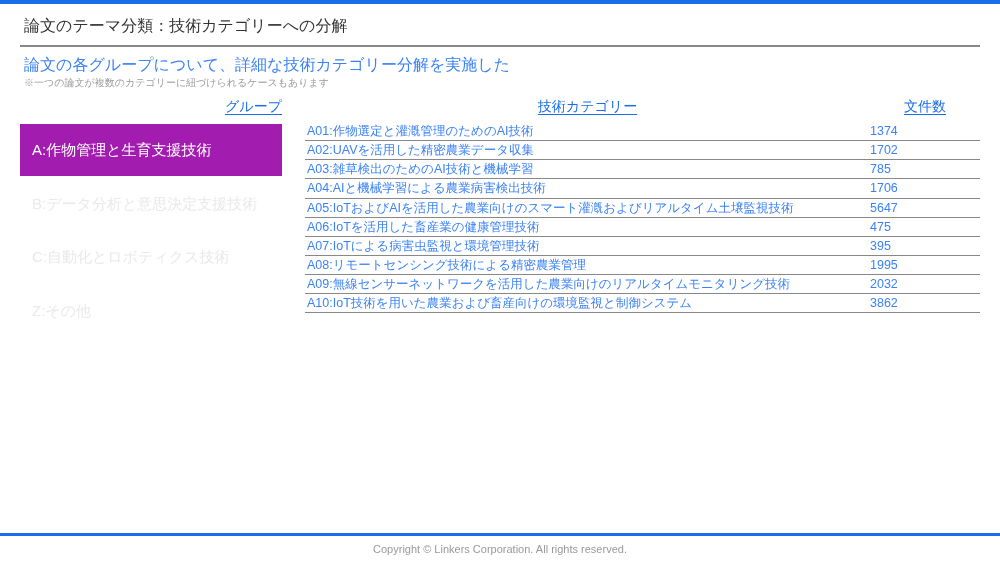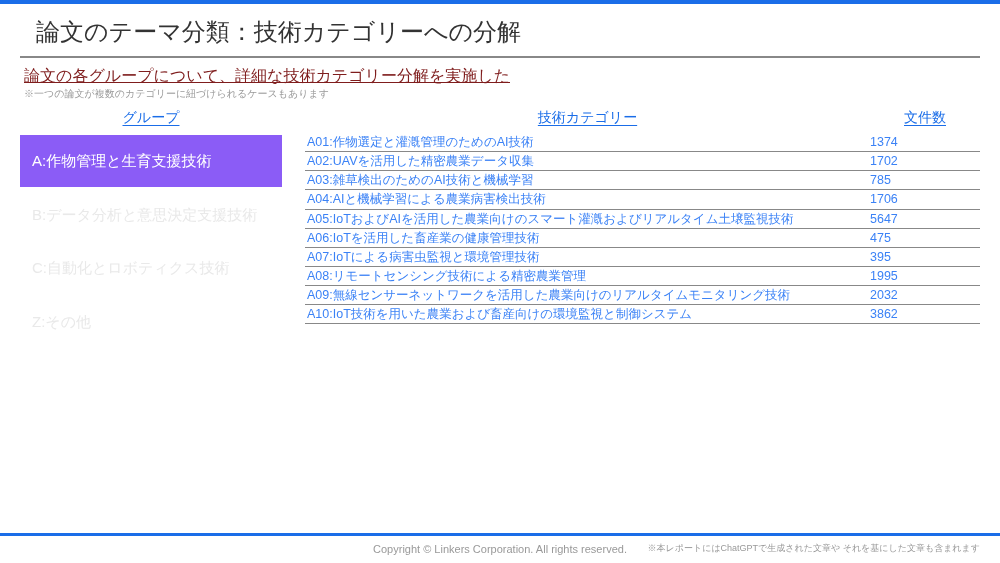--- a/index.html
+++ b/index.html
@@ -13,35 +13,33 @@
       font-family: "Meiryo", "Hiragino Sans", sans-serif;
       background: #fff;
       overflow: hidden;
       position: relative;
     }
     .top-bar {
       height: 4px;
       background: #1a6de8;
     }
     .page-title {
-      font-size: 24px;
+      font-size: 16px;
       color: #333;
       padding: 12px 24px 8px;
-      margin-left: 12px;
     }
     .title-underline {
       height: 2px;
       background: #888;
       margin: 0 20px 8px;
     }
     .sub {
       font-size: 16px;
-      color: #7f1d1d;
+      color: #3b82f6;
       padding: 0 24px;
-      text-decoration: underline;
     }
     .note {
       font-size: 10px;
       color: #999;
       padding: 0 24px 8px;
     }
     .content {
       display: flex;
       padding: 0 20px;
     }
@@ -51,41 +49,41 @@
     }
     .right-col {
       flex: 1;
       display: flex;
       margin-left: 15px;
     }
     .mid-col {
       flex: 1;
     }
     .col-head {
-      text-align: center;
+      text-align: right;
       color: #1a6de8;
       font-size: 14px;
       padding: 0 0 2px;
       text-decoration: underline;
       text-underline-offset: 3px;
       text-decoration-color: #1a6de8;
     }
     .groups {
       margin-top: 6px;
     }
     .group {
       padding: 16px 12px;
       color: #e9e9e9;
       font-size: 15px;
       background: transparent;
       margin-bottom: 2px;
       line-height: 1.3;
     }
     .group.active {
-      background: #8b5cf6;
+      background: #a21caf;
       color: #fff;
     }
     .rows {
       margin-top: 4px;
     }
     .row {
       display: flex;
       font-size: 12.5px;
       color: #3b82f6;
       border-bottom: 1px solid #888;
@@ -203,14 +201,13 @@
             <div class="label">A10:IoT技術を用いた農業および畜産向けの環境監視と制御システム</div>
             <div class="count">3862</div>
           </div>
         </div>
     </div>
   </div>
 </div>
 
 <div class="footer">
   <span class="copy">Copyright © Linkers Corporation. All rights reserved.</span>
-  <span class="right-note">※本レポートにはChatGPTで生成された文章や それを基にした文章も含まれます</span>
 </div>
 
 </body></html>

